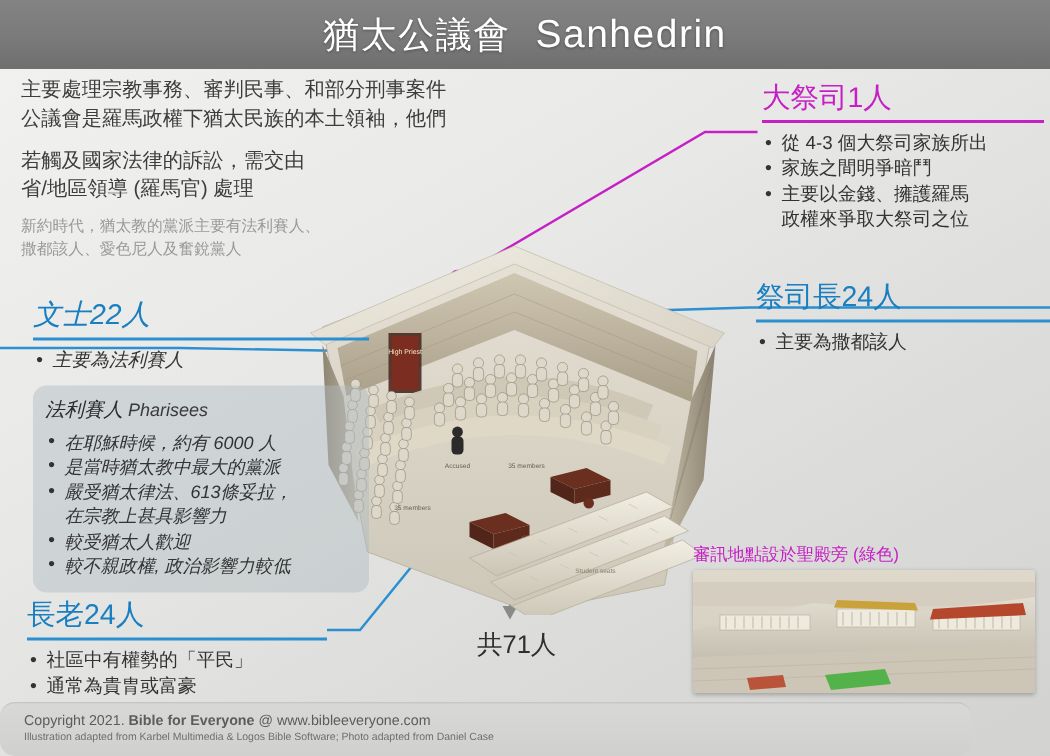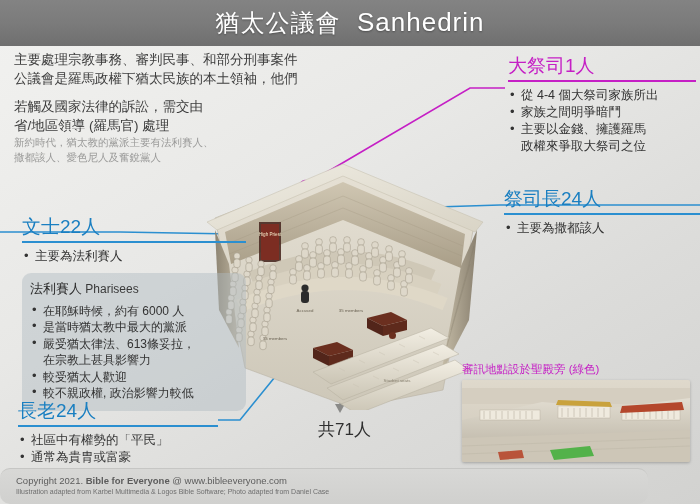--- a/index.html
+++ b/index.html
@@ -25,22 +25,23 @@
     text-shadow: 0 1px 2px rgba(0,0,0,.35);
     white-space: nowrap;
   }
   #header-title .latin { font-size: 26px; }
 
   
   #intro { position: absolute; left: 14px; top: 50px; width: 350px; }
   .intro-p { color: #3d3d3d; font-size: 13.5px; line-height: 19px; white-space: nowrap; }
   .intro-p.second { margin-top: 9px; }
   #intro-note {
-    color: #9a9a99; font-size: 10.5px; line-height: 15px;
+    margin-top: 10px; color: #9a9a99; font-size: 10.5px; line-height: 15px;
     white-space: nowrap;
+    font-family: Liberation Mono, monospace;
   }
   b { font-weight: bold; }
 
   
   .sec-title {
     white-space: nowrap; font-size: 19px; line-height: 22px;
     padding-bottom: 2px;
   }
   .rule { height: 1.6px; margin-top: 1px; }
   .blue .sec-title { color: #1a7fc1; }
@@ -66,21 +67,21 @@
     background: rgba(176,186,192,0.45);
     border-radius: 9px;
   }
   .card-title { font-size: 13px; color: #2b2b2b; margin-bottom: 3px; white-space: nowrap; }
   .card-title .en { font-size: 12px; color: #3a3a3a; }
   .card ul.bullets li { font-size: 12px; line-height: 16.5px; }
 
   
   #panel-highpriest { position: absolute; left: 508px; top: 55px; width: 188px; }
   #panel-chiefpriest { position: absolute; left: 504px; top: 188px; width: 200px; }
-  #panel-scribes { position: absolute; left: 22px; top: 216px; width: 224px; }
+  #panel-scribes { position: absolute; left: 22px; top: 200px; width: 224px; font-style: italic; }
   #panel-elders { position: absolute; left: 18px; top: 400px; width: 200px; }
 
   
   #illustration {
     position: absolute; left: 185px; top: 150px; width: 310px; height: 275px;
   }
   #hall {
     position: absolute; left: 8px; top: 10px; width: 296px; height: 250px;
   }
 
@@ -365,21 +366,21 @@
       <text x="204" y="222" font-size="4.4" fill="#857d6c" text-anchor="middle" font-family="Liberation Sans, sans-serif">Student seats</text>
     </svg>
   </div>
 
   <div id="total-label">共71人</div>
 
   <div id="panel-highpriest" class="magenta">
     <div class="sec-title">大祭司1人</div>
     <div class="rule"></div>
     <ul class="bullets">
-      <li>從 4-4 個大祭司家族所出</li>
+      <li>從 4-3 個大祭司家族所出</li>
       <li>家族之間明爭暗鬥</li>
       <li>主要以金錢、擁護羅馬</li>
       <li class="cont">政權來爭取大祭司之位</li>
     </ul>
   </div>
 
   <div id="panel-chiefpriest" class="blue">
     <div class="sec-title">祭司長24人</div>
     <div class="rule"></div>
     <ul class="bullets">

